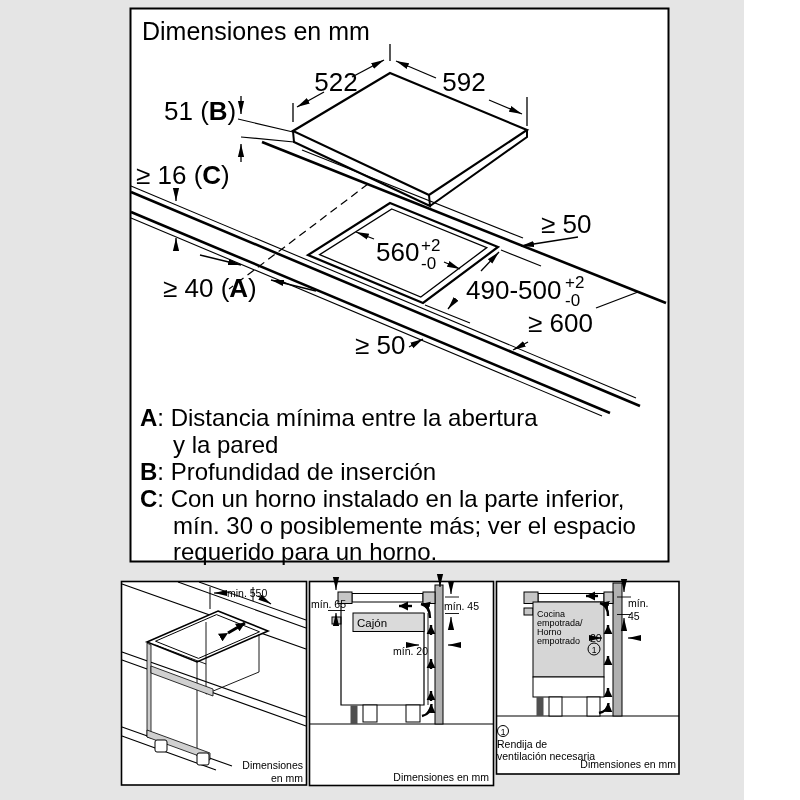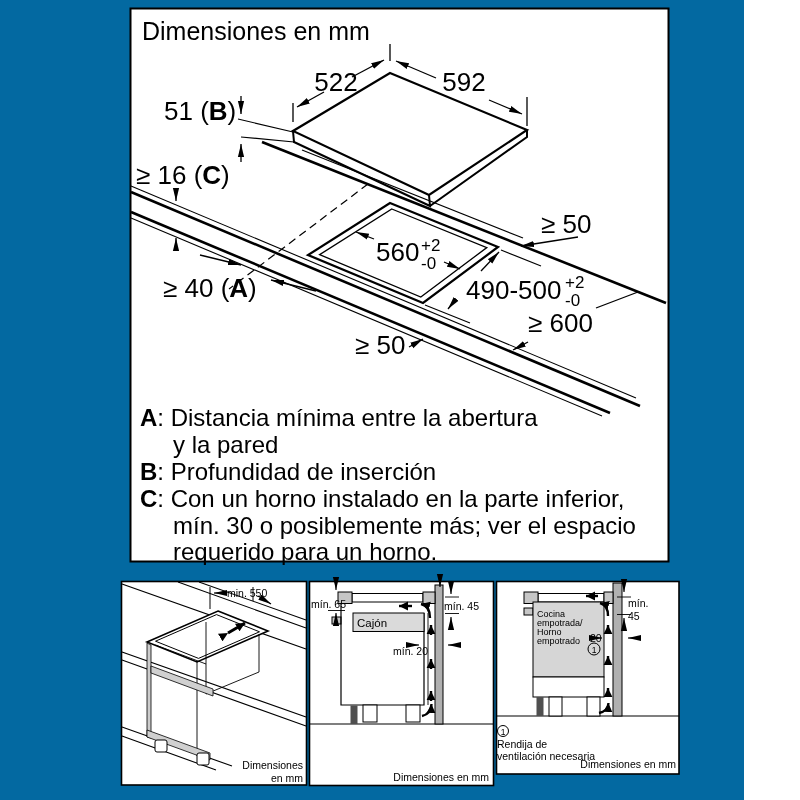--- a/index.html
+++ b/index.html
@@ -1,16 +1,16 @@
 <!DOCTYPE html>
 <html><head>
 <meta charset="utf-8">
 <style>
   html,body{margin:0;padding:0;background:#fff;}
-  .stage{position:relative;width:744px;height:800px;background:#0369a1;overflow:hidden;
+  .stage{position:relative;width:744px;height:800px;background:#e5e5e5;overflow:hidden;
          font-family:"Liberation Sans", sans-serif;}
   svg text{fill:#000;font-family:"Liberation Sans", sans-serif;}
   .t-title{font-size:25px;}
   .t-dim{font-size:26px;}
   .t-tol{font-size:17px;}
   .t-leg{font-size:24px;}
   .t-sm{font-size:10.5px;}
   .t-drawer{font-size:11.5px;}
   .t-oven{font-size:9px;}
   .t-call{font-size:8.5px;}

